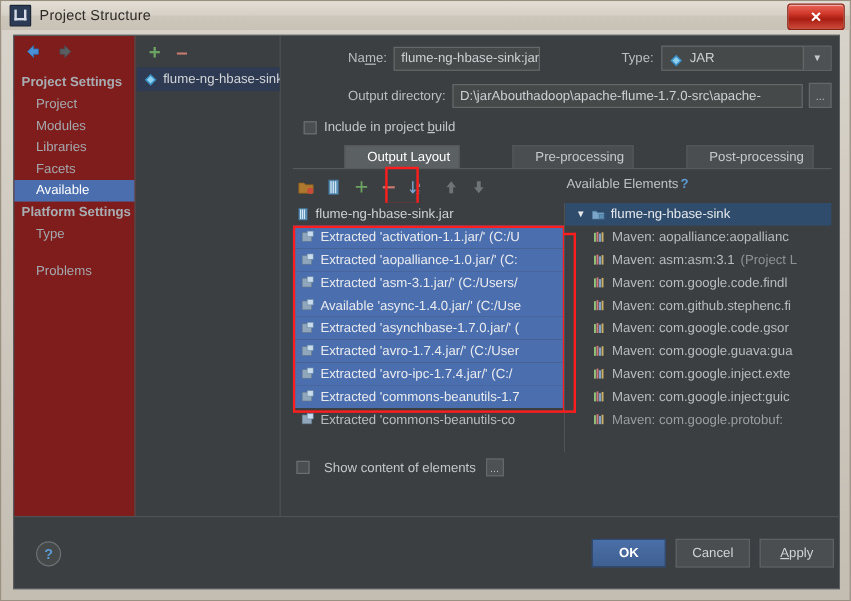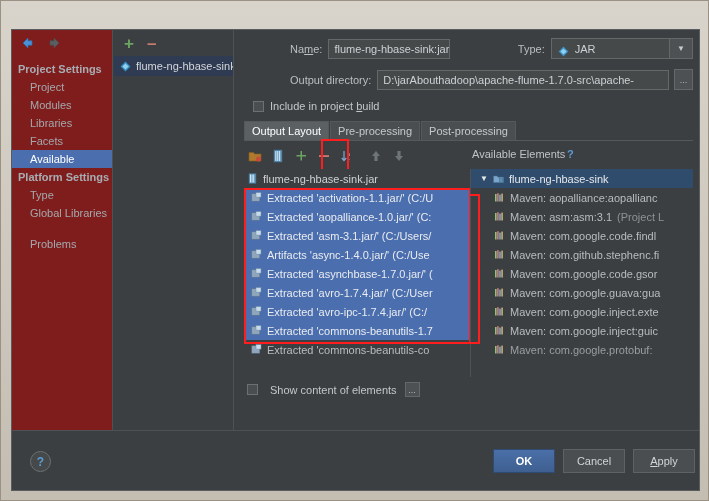--- a/index.html
+++ b/index.html
@@ -199,26 +199,27 @@
     width:11px; height:11px;
     background:#4a4e50; border:1px solid #6c7072;
     margin-right:6px; box-sizing:border-box; cursor:pointer;
   }
   .chk-lbl { font-size:11px; color:#c3c7ca; }
 
   
   #tabs { display:flex; align-items:flex-end; height:19px; }
   .tab {
     font-size:11px; color:#c6cacd;
-    padding: 3px 7px 3px 7px;
+    padding: 3px 7px 3px 18px;
     background:#4a4e50;
     border:1px solid #55595b;
     border-bottom:none;
     margin-right:1px;
     cursor:pointer;
+    margin-left:43px;
   }
   .tab.active { background:#5b6063; color:#ffffff; }
   #tabline { height:1px; background:#55595b; margin-bottom:4px; }
 
   
   #lay-toolbar {
     display:flex; align-items:center; height:22px;
     background:#3c3f41; gap:9px; padding-left:4px;
     position: relative;
   }
@@ -324,20 +325,25 @@
     color:#ffffff; font-weight:bold;
   }
   #btn-cancel { left:551px; width:62px; }
   #btn-apply  { left:621px; width:62px; }
 </style>
 </head>
 <body>
 
 <div id="window">
 
+  <div id="titlebar">
+    <div id="app-icon"></div>
+    <div id="title-text">Project Structure</div>
+    <div id="close-btn">✕</div>
+  </div>
 
   <div id="dialog">
 
     <div id="sidenav">
       <div id="nav-arrows">
         <span class="arrow-ico">
           <svg width="14" height="14" viewBox="0 0 14 14">
             <path d="M8 2 L3 7 L8 12 L8 9.2 L12 9.2 L12 4.8 L8 4.8 Z" fill="#4a90d9" stroke="#2f6ca8" stroke-width="0.7"></path>
           </svg>
         </span>
@@ -350,21 +356,20 @@
 
       <div class="nav-list">
         <div class="nav-group">Project Settings</div>
         <div class="nav-item">Project</div>
         <div class="nav-item">Modules</div>
         <div class="nav-item">Libraries</div>
         <div class="nav-item">Facets</div>
         <div class="nav-item selected">Available</div>
         <div class="nav-group">Platform Settings</div>
         <div class="nav-item">Type</div>
-        <div class="nav-item">Global Libraries</div>
         <div class="nav-spacer"></div>
         <div class="nav-item">Problems</div>
       </div>
 
       <div class="hscroll" style="left:8px; right:6px; bottom:-12px;">
         <i style="width:72%"></i>
       </div>
     </div>
 
     <div id="artifacts-col">
@@ -515,21 +520,21 @@
             </span>
             <span>Extracted 'asm-3.1.jar/' (C:/Users/</span>
           </div>
           <div class="row">
             <span class="ico-extract">
               <svg width="11" height="11" viewBox="0 0 11 11">
                   <rect x="0.8" y="1.8" width="8" height="7.4" fill="#8fa6bb" stroke="#5e7489" stroke-width="0.5"></rect>
                   <rect x="5" y="0.6" width="5" height="4.5" fill="#c8dced" stroke="#6f8ca4" stroke-width="0.5"></rect>
                 </svg>
             </span>
-            <span>Artifacts 'async-1.4.0.jar/' (C:/Use</span>
+            <span>Available 'async-1.4.0.jar/' (C:/Use</span>
           </div>
           <div class="row">
             <span class="ico-extract">
               <svg width="11" height="11" viewBox="0 0 11 11">
                   <rect x="0.8" y="1.8" width="8" height="7.4" fill="#8fa6bb" stroke="#5e7489" stroke-width="0.5"></rect>
                   <rect x="5" y="0.6" width="5" height="4.5" fill="#c8dced" stroke="#6f8ca4" stroke-width="0.5"></rect>
                 </svg>
             </span>
             <span>Extracted 'asynchbase-1.7.0.jar/' (</span>
           </div>

